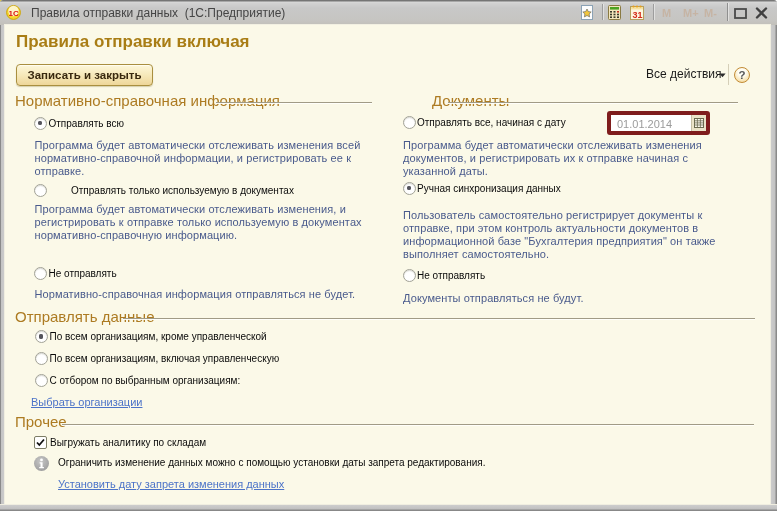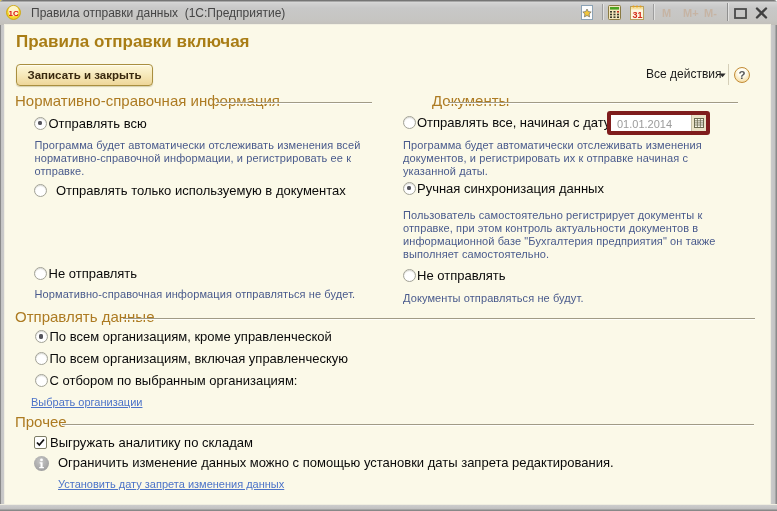--- a/index.html
+++ b/index.html
@@ -3,21 +3,21 @@
 html,body{margin:0;padding:0;}
 body{width:777px;height:511px;position:relative;overflow:hidden;
  font-family:"Liberation Sans",sans-serif;background:#fff;}
 #win{position:absolute;left:0;top:0;width:777px;height:511px;
  background:#c5c5c5;border-radius:3px 3px 0 0;overflow:hidden;}
 #titlebar{position:absolute;left:0;top:0;width:777px;height:25px;
  background:linear-gradient(#757575 0,#757575 1px,#dadada 2px,#d2d2d2 3px,#c8c8c8 8px,#c6c5c2 20px,#c2c0ba 25px);
  border-radius:3px 3px 0 0;}
 #content{position:absolute;left:5px;top:25px;width:765px;height:479px;background:#fbf9e8;box-shadow:0 0 0 1px #f2f0e2;}
 .t{position:absolute;white-space:nowrap;}
-.lbl{font-size:13px;color:#0a0a0a;line-height:13px;}
+.lbl{font-size:10px;color:#0a0a0a;line-height:13px;}
 .desc{font-size:11px;color:#495a8c;line-height:13px;letter-spacing:.1px;}
 .grph{font-size:15px;color:#ad7b22;line-height:13px;}
 .grpline{position:absolute;height:1px;background:#a19b86;box-shadow:0 1px 0 rgba(255,255,252,.9);}
 .radio{position:absolute;width:11px;height:11px;border:1px solid #a2a296;border-radius:50%;
  background:#fff;box-shadow:inset 0 1px 1px rgba(130,130,110,.30);}
 .radio.sel::after{content:"";position:absolute;left:3.25px;top:3.25px;width:4.5px;height:4.5px;border-radius:50%;background:#54545c;box-shadow:0 0 .5px #777;}
 .link{font-size:11px;color:#4c73c8;text-decoration:underline;line-height:13px;}
 
 .tsep{position:absolute;width:1px;background:#9d9d9d;box-shadow:1px 0 0 rgba(255,255,255,.45);}
 .mbtn{position:absolute;font-size:11px;font-weight:bold;color:#c6b4a4;line-height:12px;}
@@ -99,21 +99,22 @@
 
 <div class="t grph" style="left:15px;top:94px;">Нормативно-справочная информация</div>
 <div class="grpline" style="left:216px;top:102px;width:156px;"></div>
 <div class="t grph" style="left:396px;top:94px;margin-left:36px;">Документы</div>
 <div class="grpline" style="left:448px;top:102px;width:290px;"></div>
 
 <div class="radio sel" style="left:33.5px;top:116.5px;"></div>
 <div class="t lbl" style="left:48.5px;top:116.5px;">Отправлять всю</div>
 <div class="t desc" style="left:34.5px;top:138.5px;">Программа будет автоматически отслеживать изменения всей<br>нормативно-справочной информации, и регистрировать ее к<br>отправке.</div>
 <div class="radio" style="left:33.5px;top:183.5px;"></div>
-<div class="t lbl" style="left:56px;top:183.5px;">Отправлять только используемую в документах</div>
+<div class="t lbl" style="left:34px;top:183.5px;padding-left:37px;">Отправлять только используемую в документах</div>
+<div class="t desc" style="left:34.5px;top:202.5px;">Программа будет автоматически отслеживать изменения, и<br>регистрировать к отправке только используемую в документах<br>нормативно-справочную информацию.</div>
 <div class="radio" style="left:33.5px;top:266.5px;"></div>
 <div class="t lbl" style="left:48.5px;top:266.5px;">Не отправлять</div>
 <div class="t desc" style="left:34.5px;top:287.5px;">Нормативно-справочная информация отправляться не будет.</div>
 
 <div class="radio" style="left:402.5px;top:115.5px;"></div>
 <div class="t lbl" style="left:417px;top:115.5px;">Отправлять все, начиная с дату</div>
 
 <div style="position:absolute;left:607px;top:111px;width:95px;height:16px;border:4px solid #7f1d1d;border-radius:3px;background:#fff;overflow:hidden;">
   <div class="t" style="left:6px;top:2.5px;font-size:11px;color:#9b9b9b;">01.01.2014</div>
   <div style="position:absolute;right:0;top:0;width:14px;height:16px;background:#eae3c8;border-left:1px solid #c5bfa5;">

